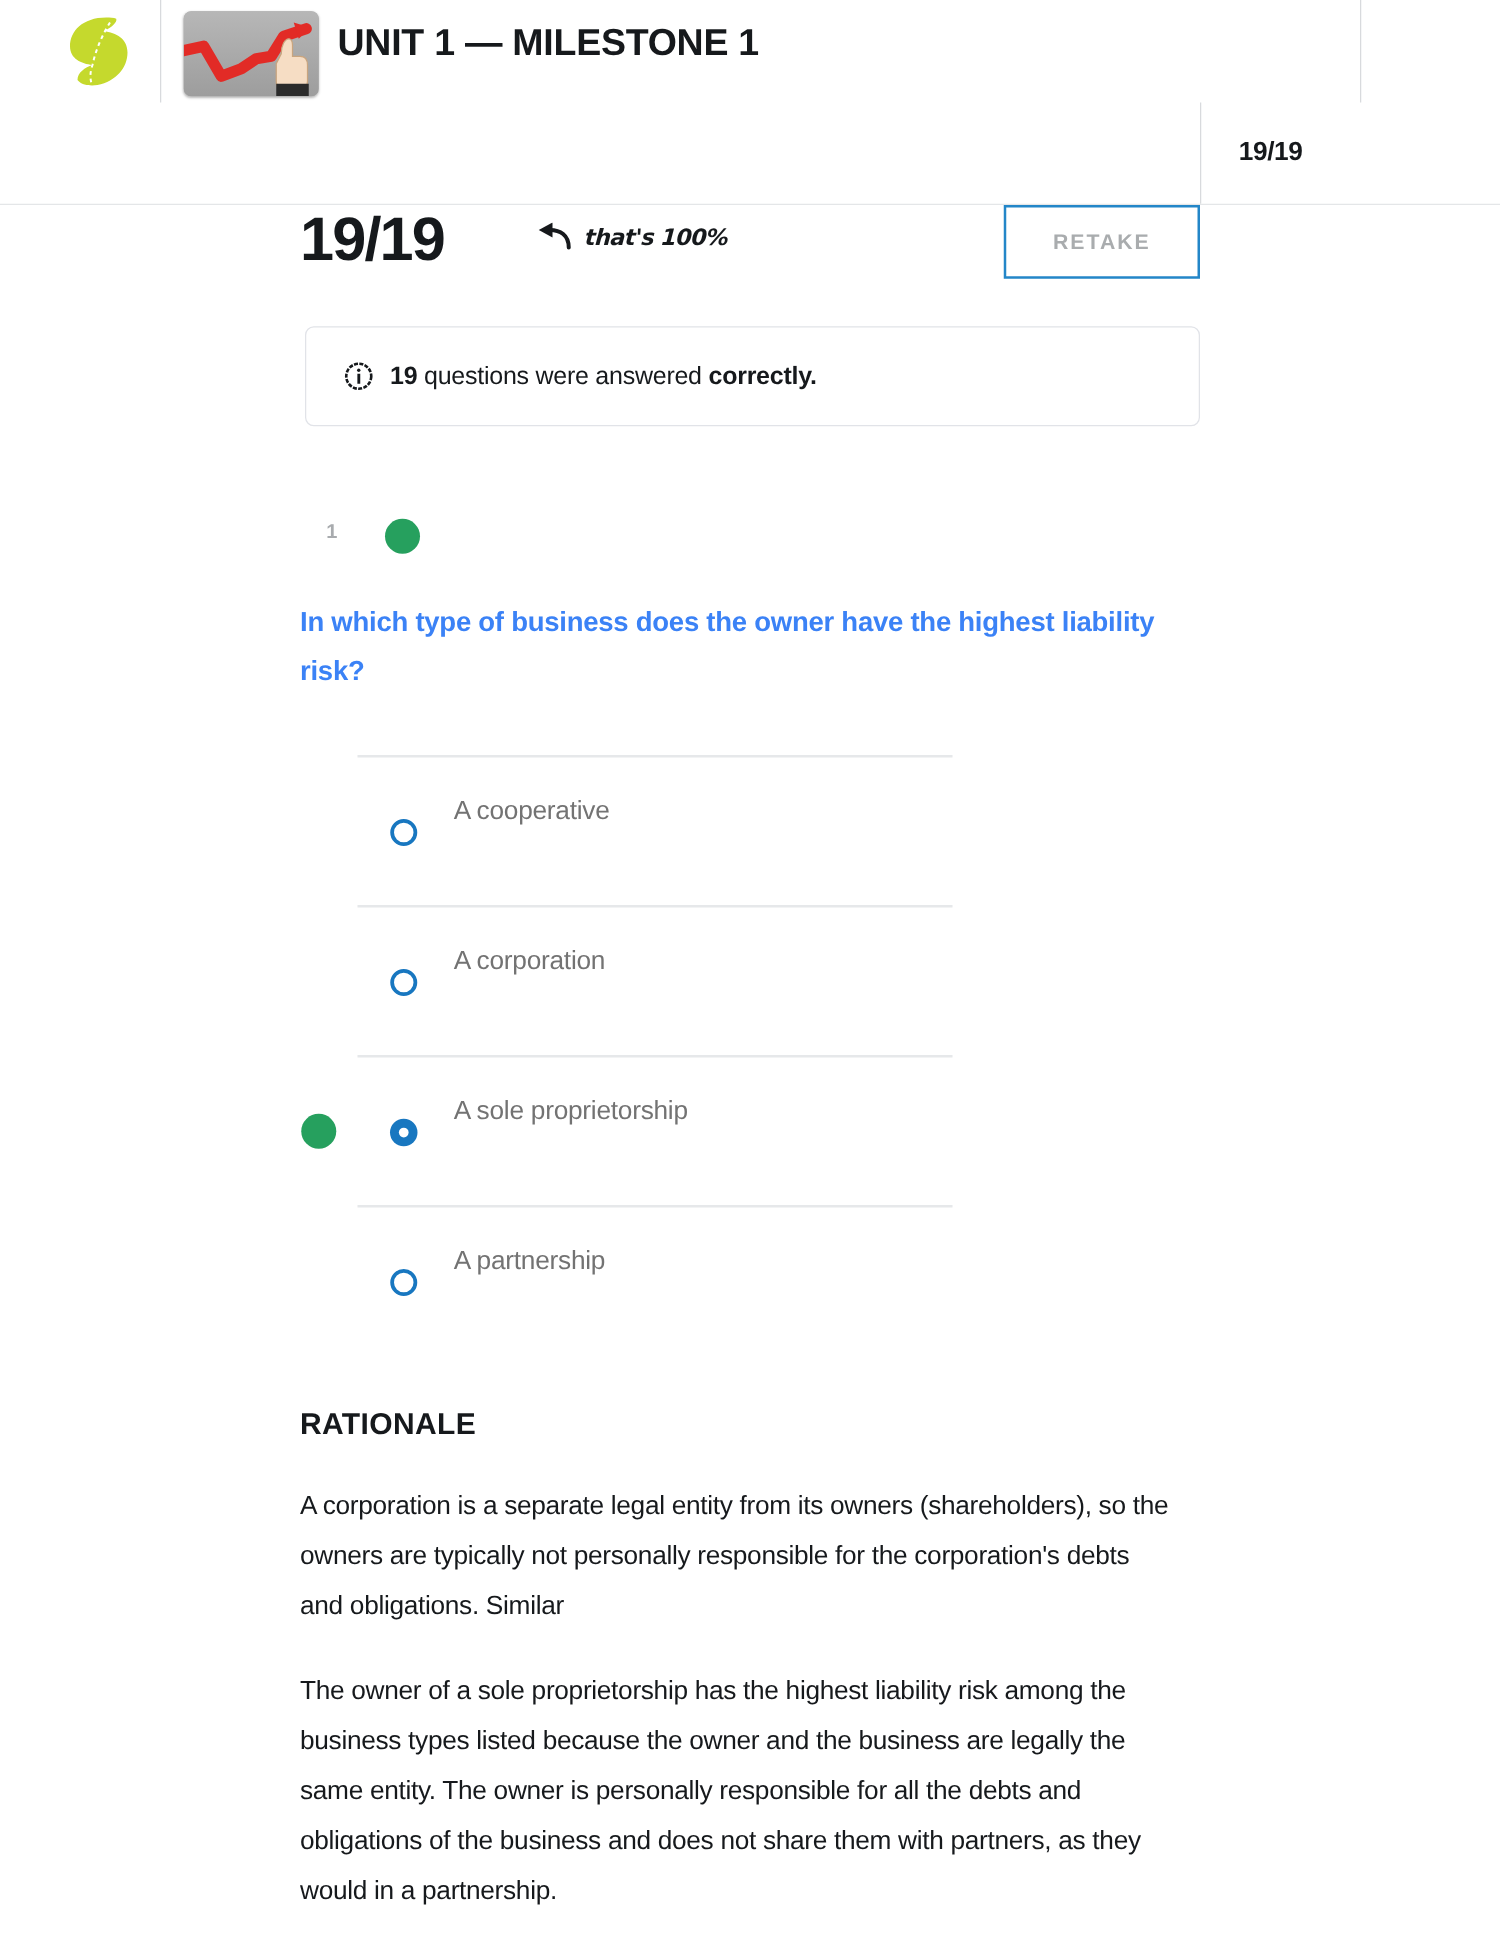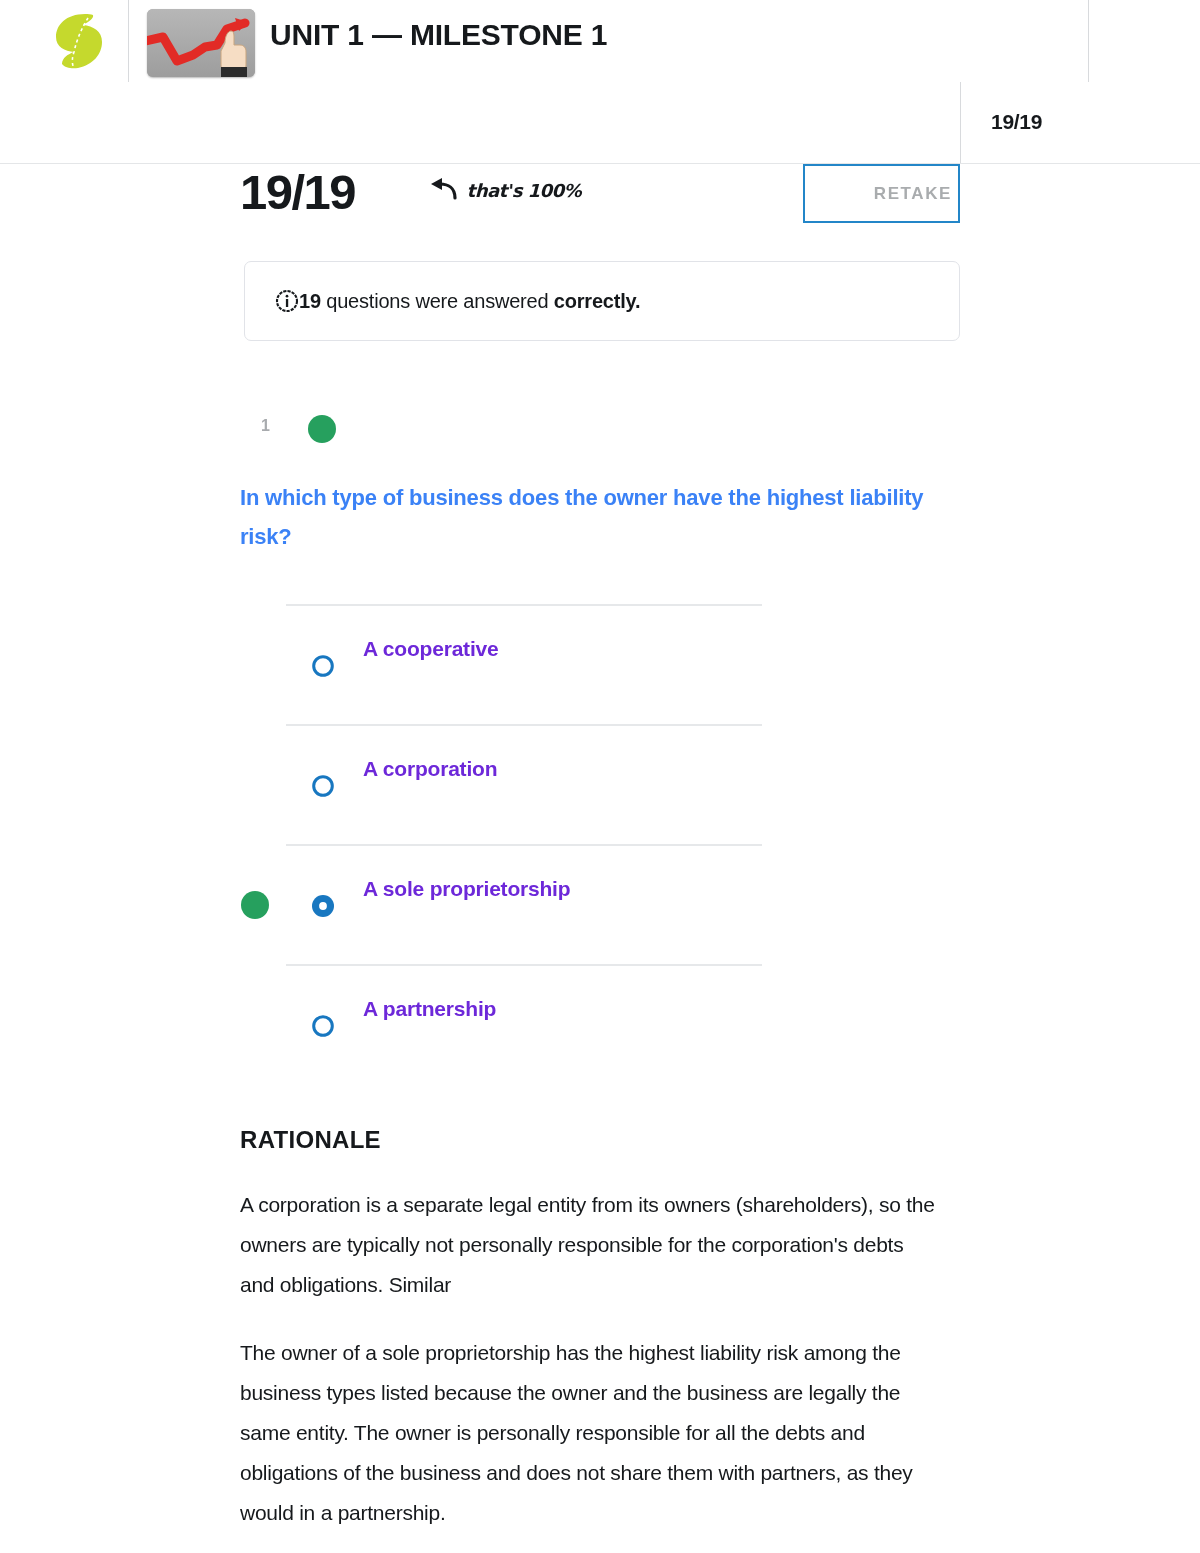--- a/index.html
+++ b/index.html
@@ -74,31 +74,31 @@
     font-family:"DejaVu Sans", sans-serif;
     font-size:18px;font-weight:bold;color:#16191c;
     font-style:italic;letter-spacing:-0.5px;
     transform:skewX(-4deg);
   }
   .retake-btn{
     position:absolute;left:803px;top:0px;width:157px;height:59px;
     border:2px solid #2386c8;background:#ffffff;
     color:#a9acae;font-size:17px;font-weight:bold;letter-spacing:1.6px;
     font-family:"Liberation Sans", sans-serif;
-    cursor:pointer;box-sizing:border-box;text-align:right;
+    cursor:pointer;box-sizing:border-box;
   }
 
   
   .info-banner{
     position:absolute;left:244px;top:261px;width:716px;height:80px;
     border:1px solid #e1e3e8;border-radius:7px;background:#fff;
     box-sizing:border-box;
   }
   .info-inner{
-    position:absolute;left:30px;top:27px;display:flex;align-items:center;
+    position:absolute;left:30px;top:27px;display:flex;align-items:center;gap:13px;
   }
   .info-icon{display:block;}
   .info-text{
     font-size:20px;color:#16191c;letter-spacing:-0.2px;white-space:nowrap;
   }
   .info-text b{font-weight:bold;}
 
   
   .q-num{
     position:absolute;left:261px;top:417px;
@@ -122,21 +122,21 @@
   }
   .opt-correct{
     position:absolute;left:241px;top:47px;width:28px;height:28px;
     border-radius:50%;background:#26a05e;
   }
   .opt-radio{
     position:absolute;left:311px;top:50px;width:24px;height:24px;
   }
   .opt-label{
     position:absolute;left:363px;top:33px;
-    font-size:21px;color:#6d28d9;letter-spacing:-0.2px;white-space:nowrap;font-weight:bold;
+    font-size:21px;color:#737373;letter-spacing:-0.2px;white-space:nowrap;
   }
 
   
   .rationale-head{
     position:absolute;left:240px;top:1126px;
     font-size:24px;font-weight:bold;letter-spacing:0.3px;color:#16191c;
   }
   .rationale-body{
     position:absolute;left:240px;top:1185px;width:700px;
   }

